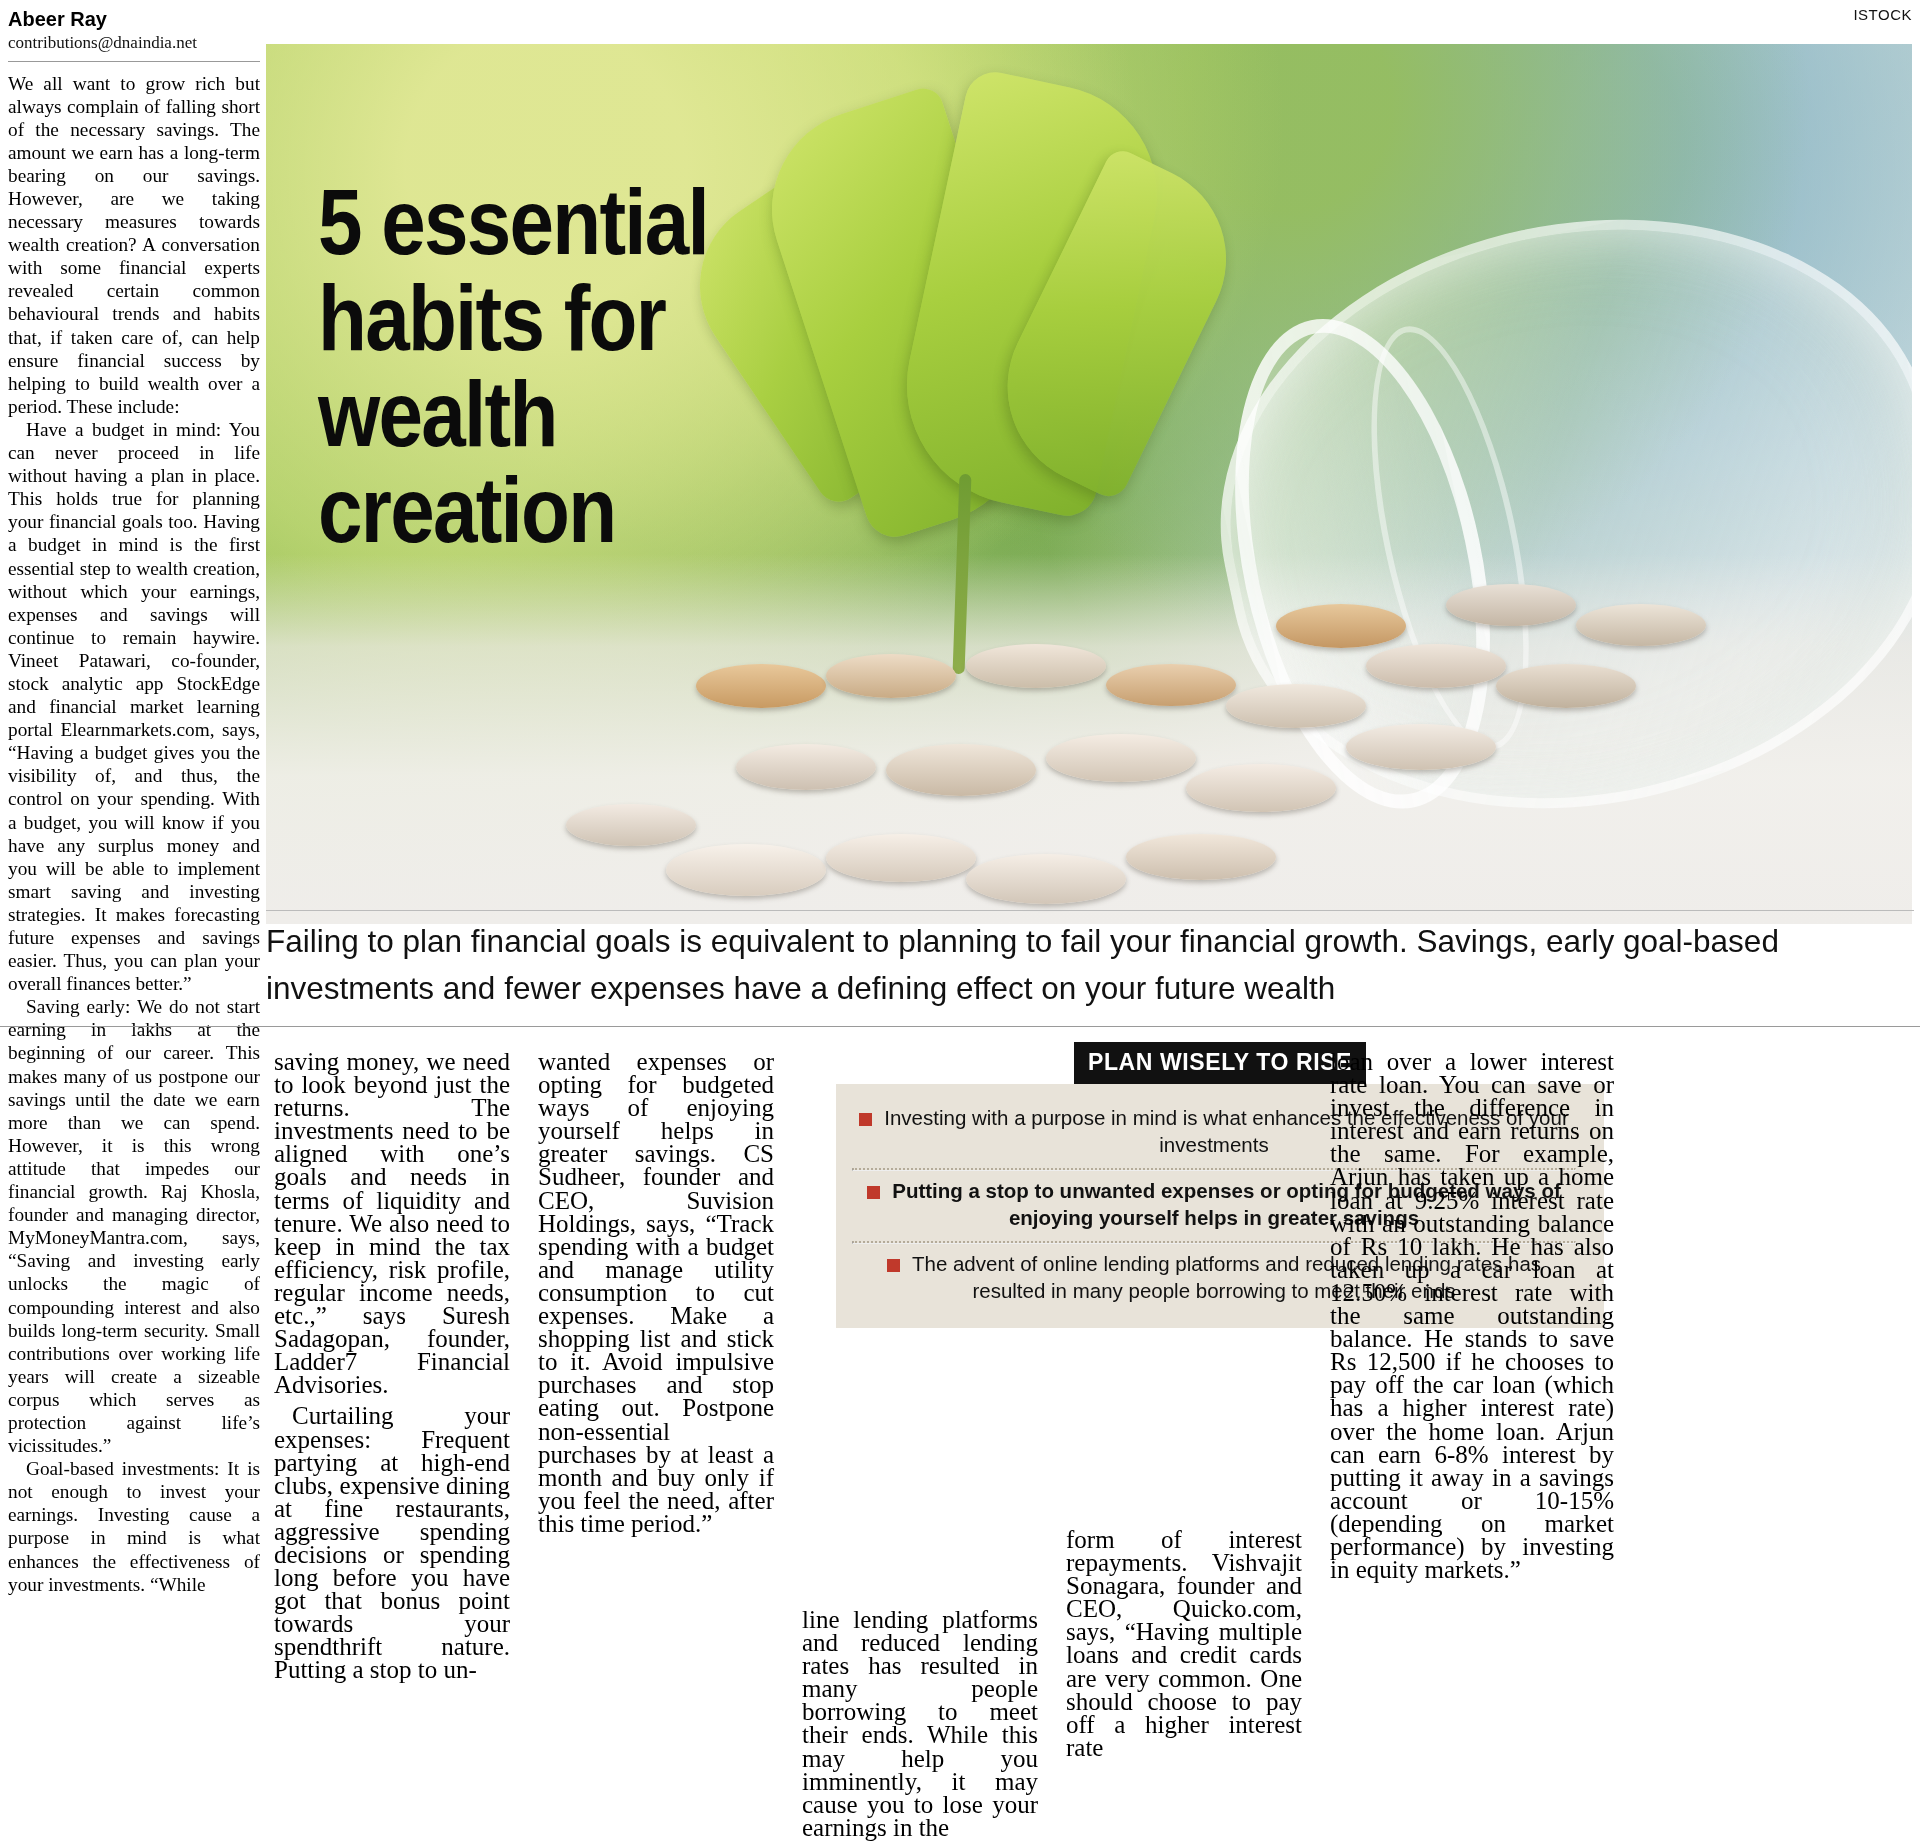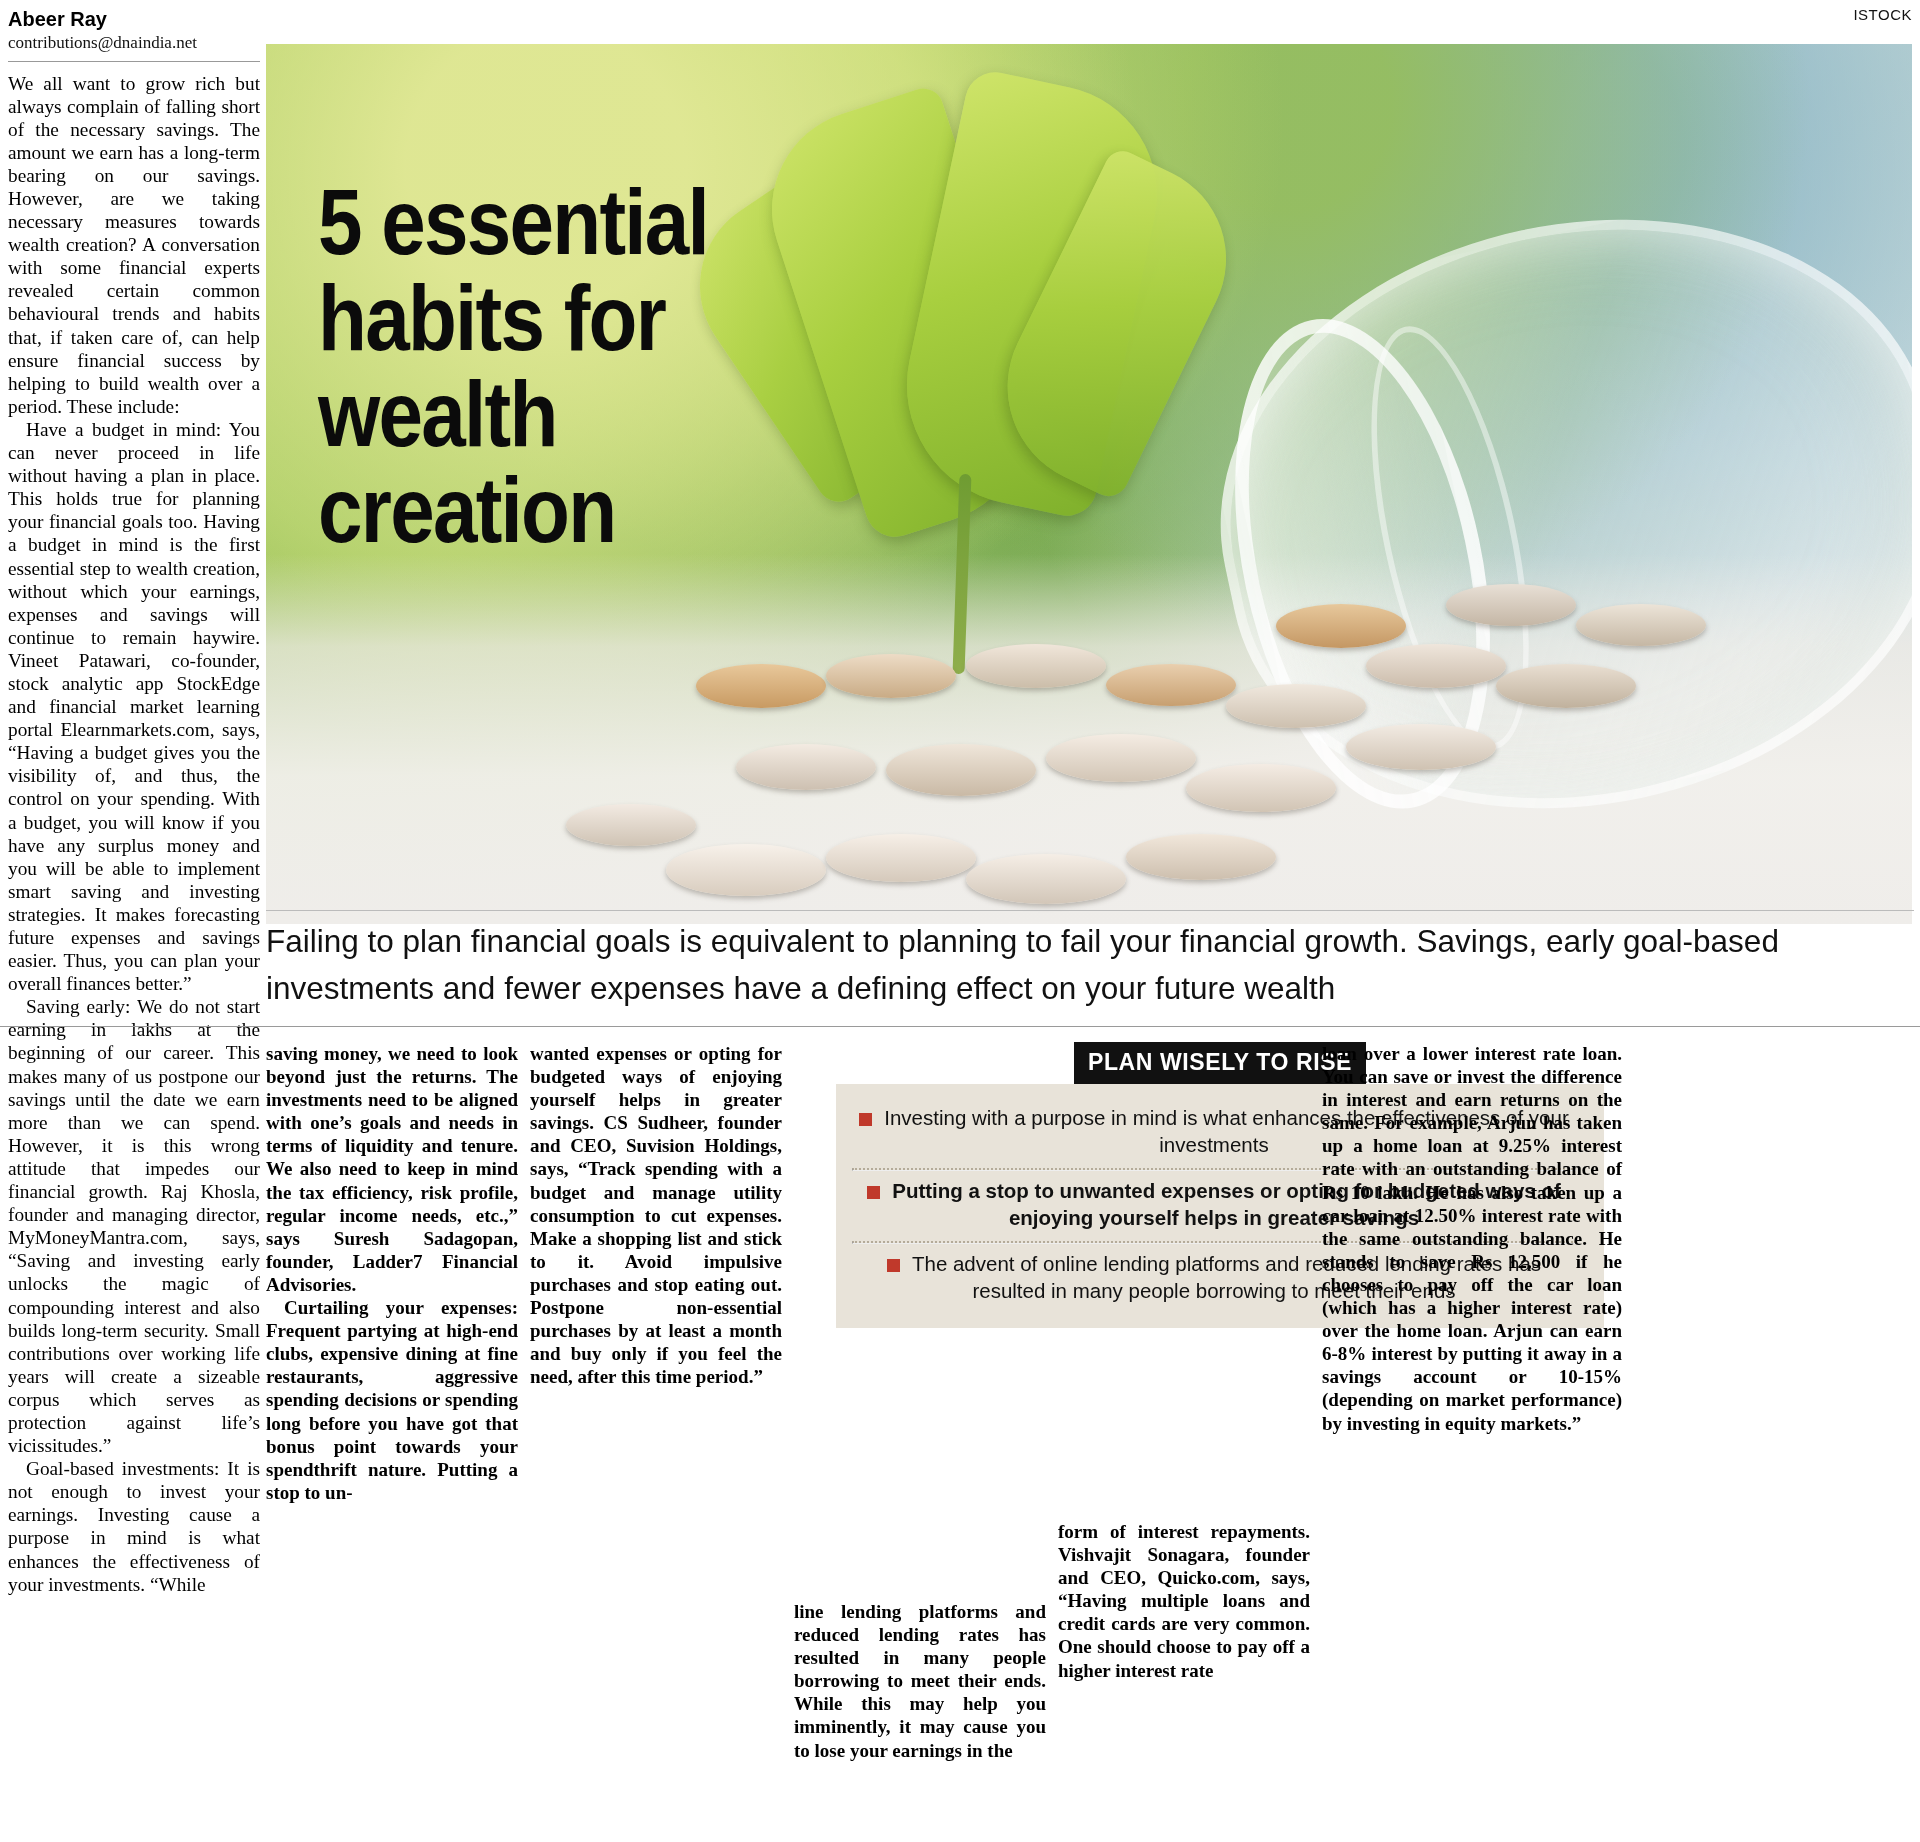--- a/index.html
+++ b/index.html
@@ -216,26 +216,25 @@
     border-top: 1px solid #9a9a9a;
   }
 
   
   .col {
     position: absolute;
     top: 1042px;
     width: 252px;
   }
   .col p {
-    margin: 0;
-    font-size: 19px;
+    margin: 8px;
+    font-size: 25px;
     line-height: 23.1px;
     text-align: justify;
     hyphens: auto;
-    font-weight: bold;
     -webkit-hyphens: auto;
   }
   .col p + p { text-indent: 18px; }
 
   #col2 { left: 266px; }
   #col3 { left: 530px; }
   #col4-bottom { left: 794px; top: 1600px; width: 252px; }
   #col5-bottom { left: 1058px; top: 1520px; width: 252px; }
   #col6 { left: 1322px; width: 300px; }
 

